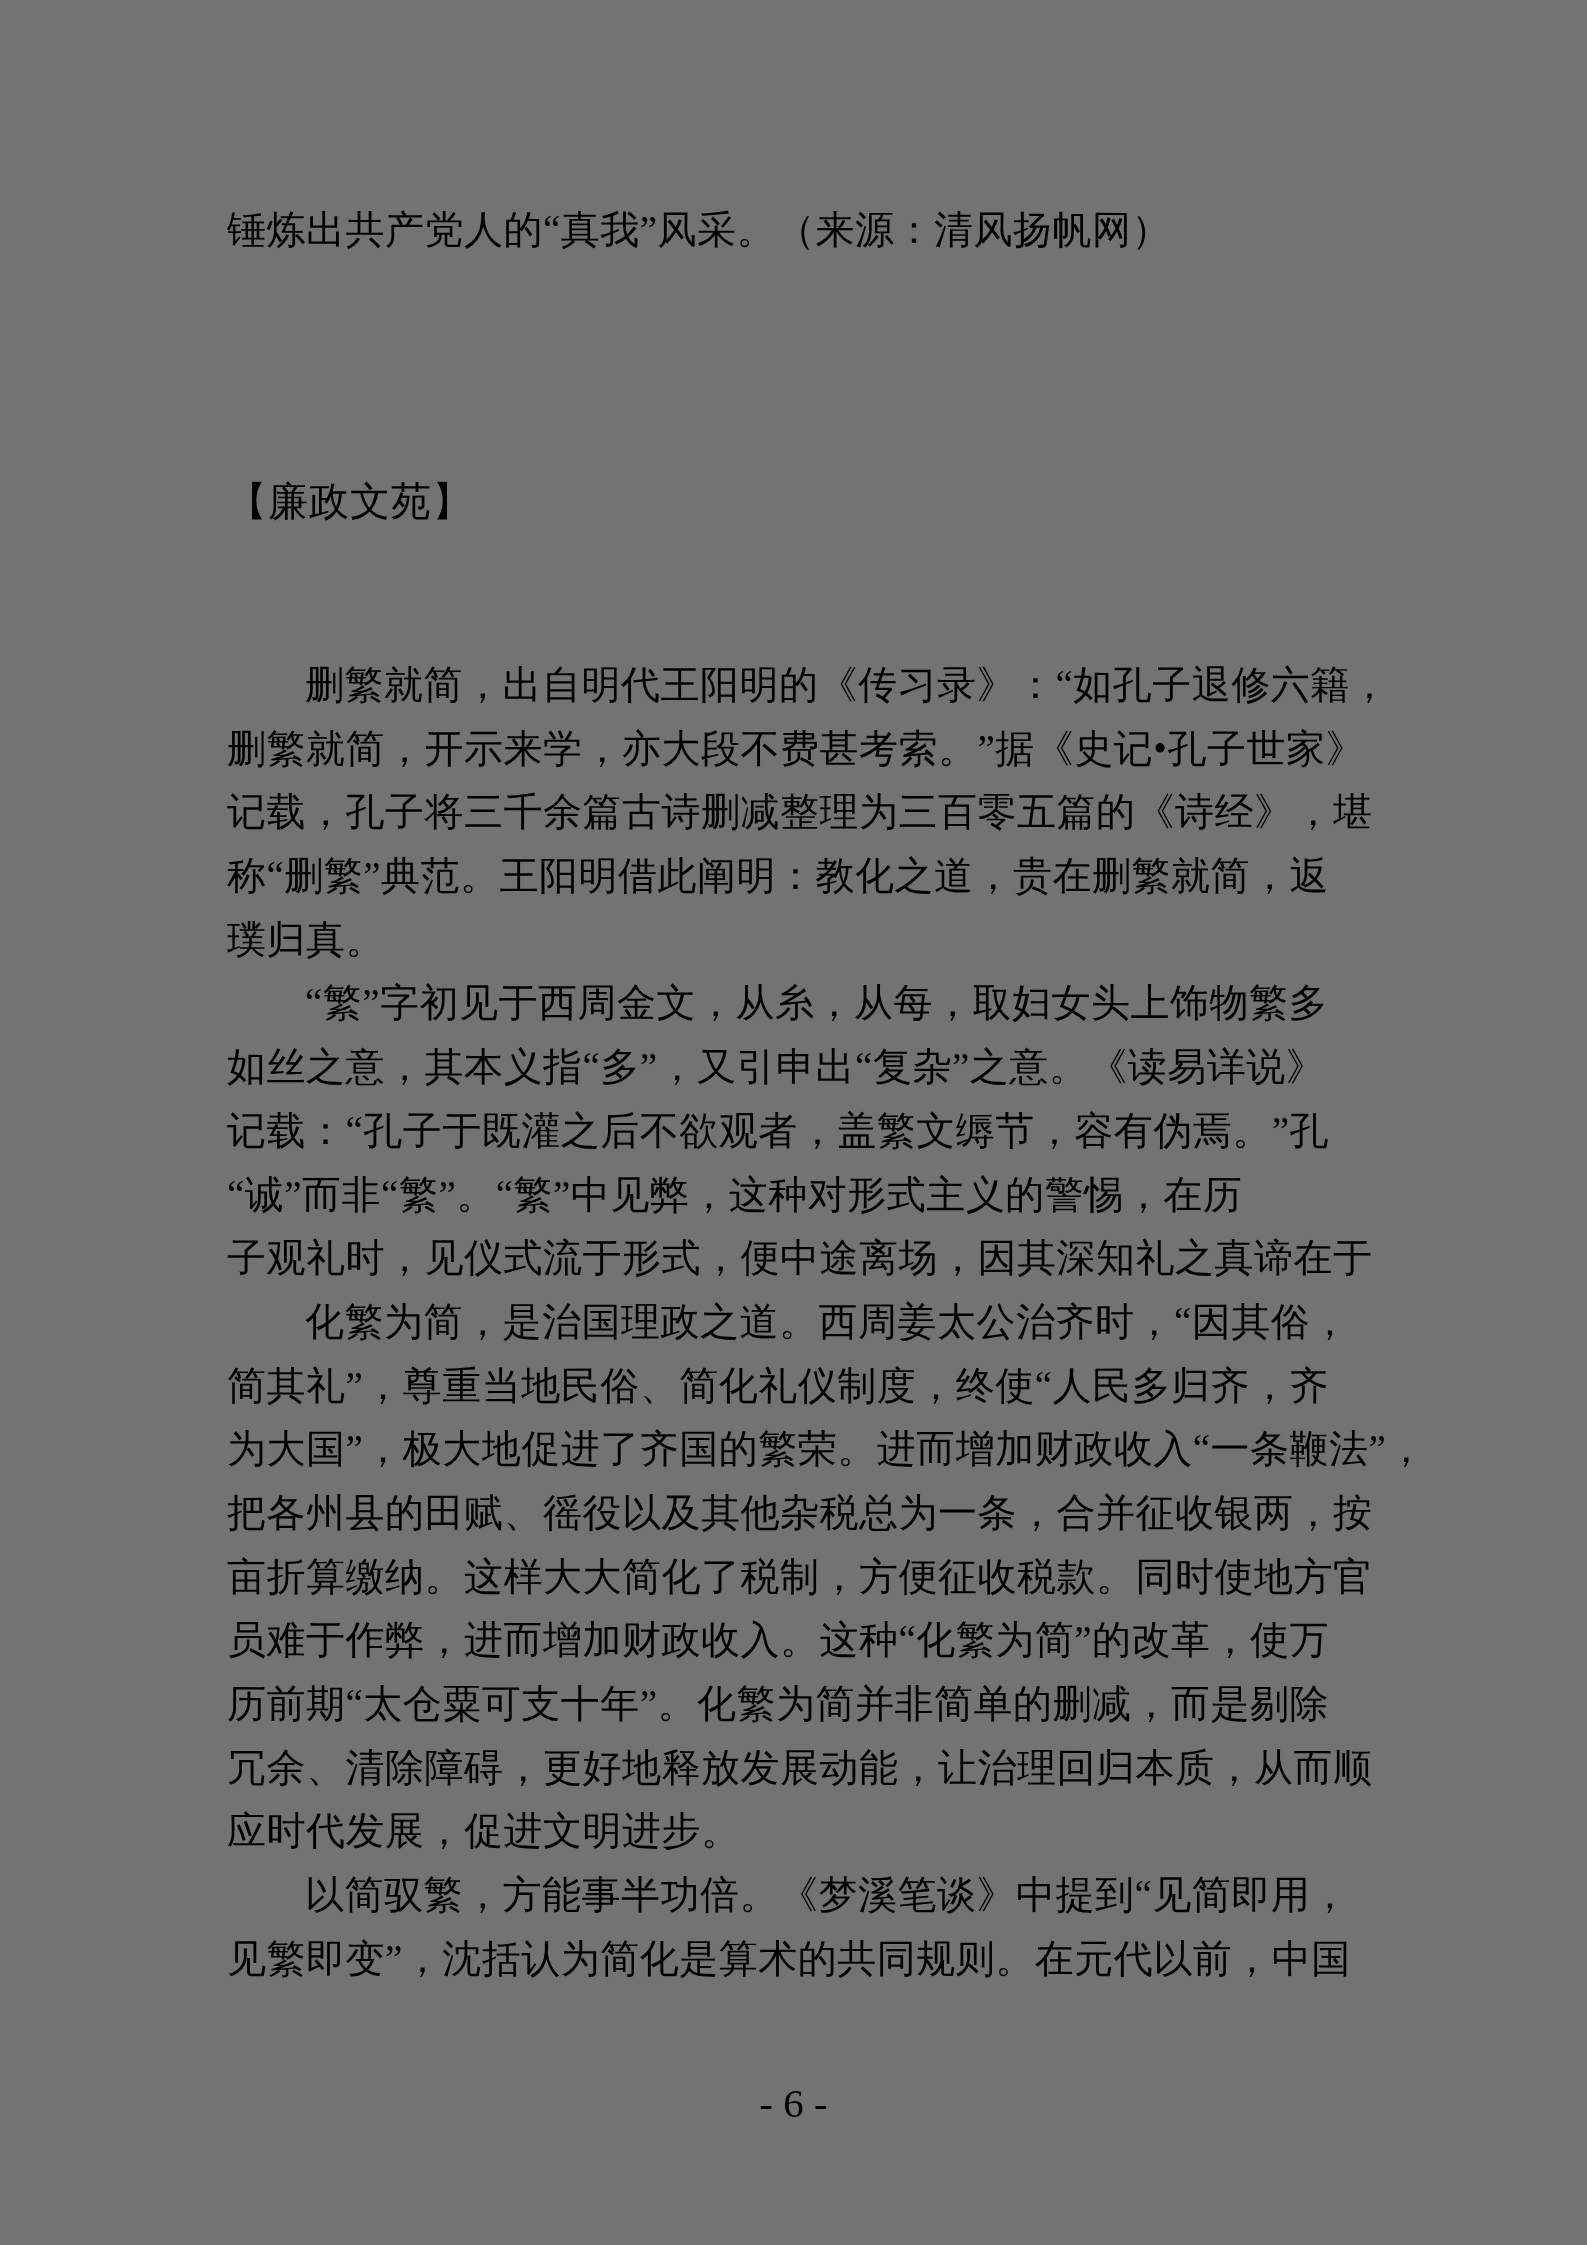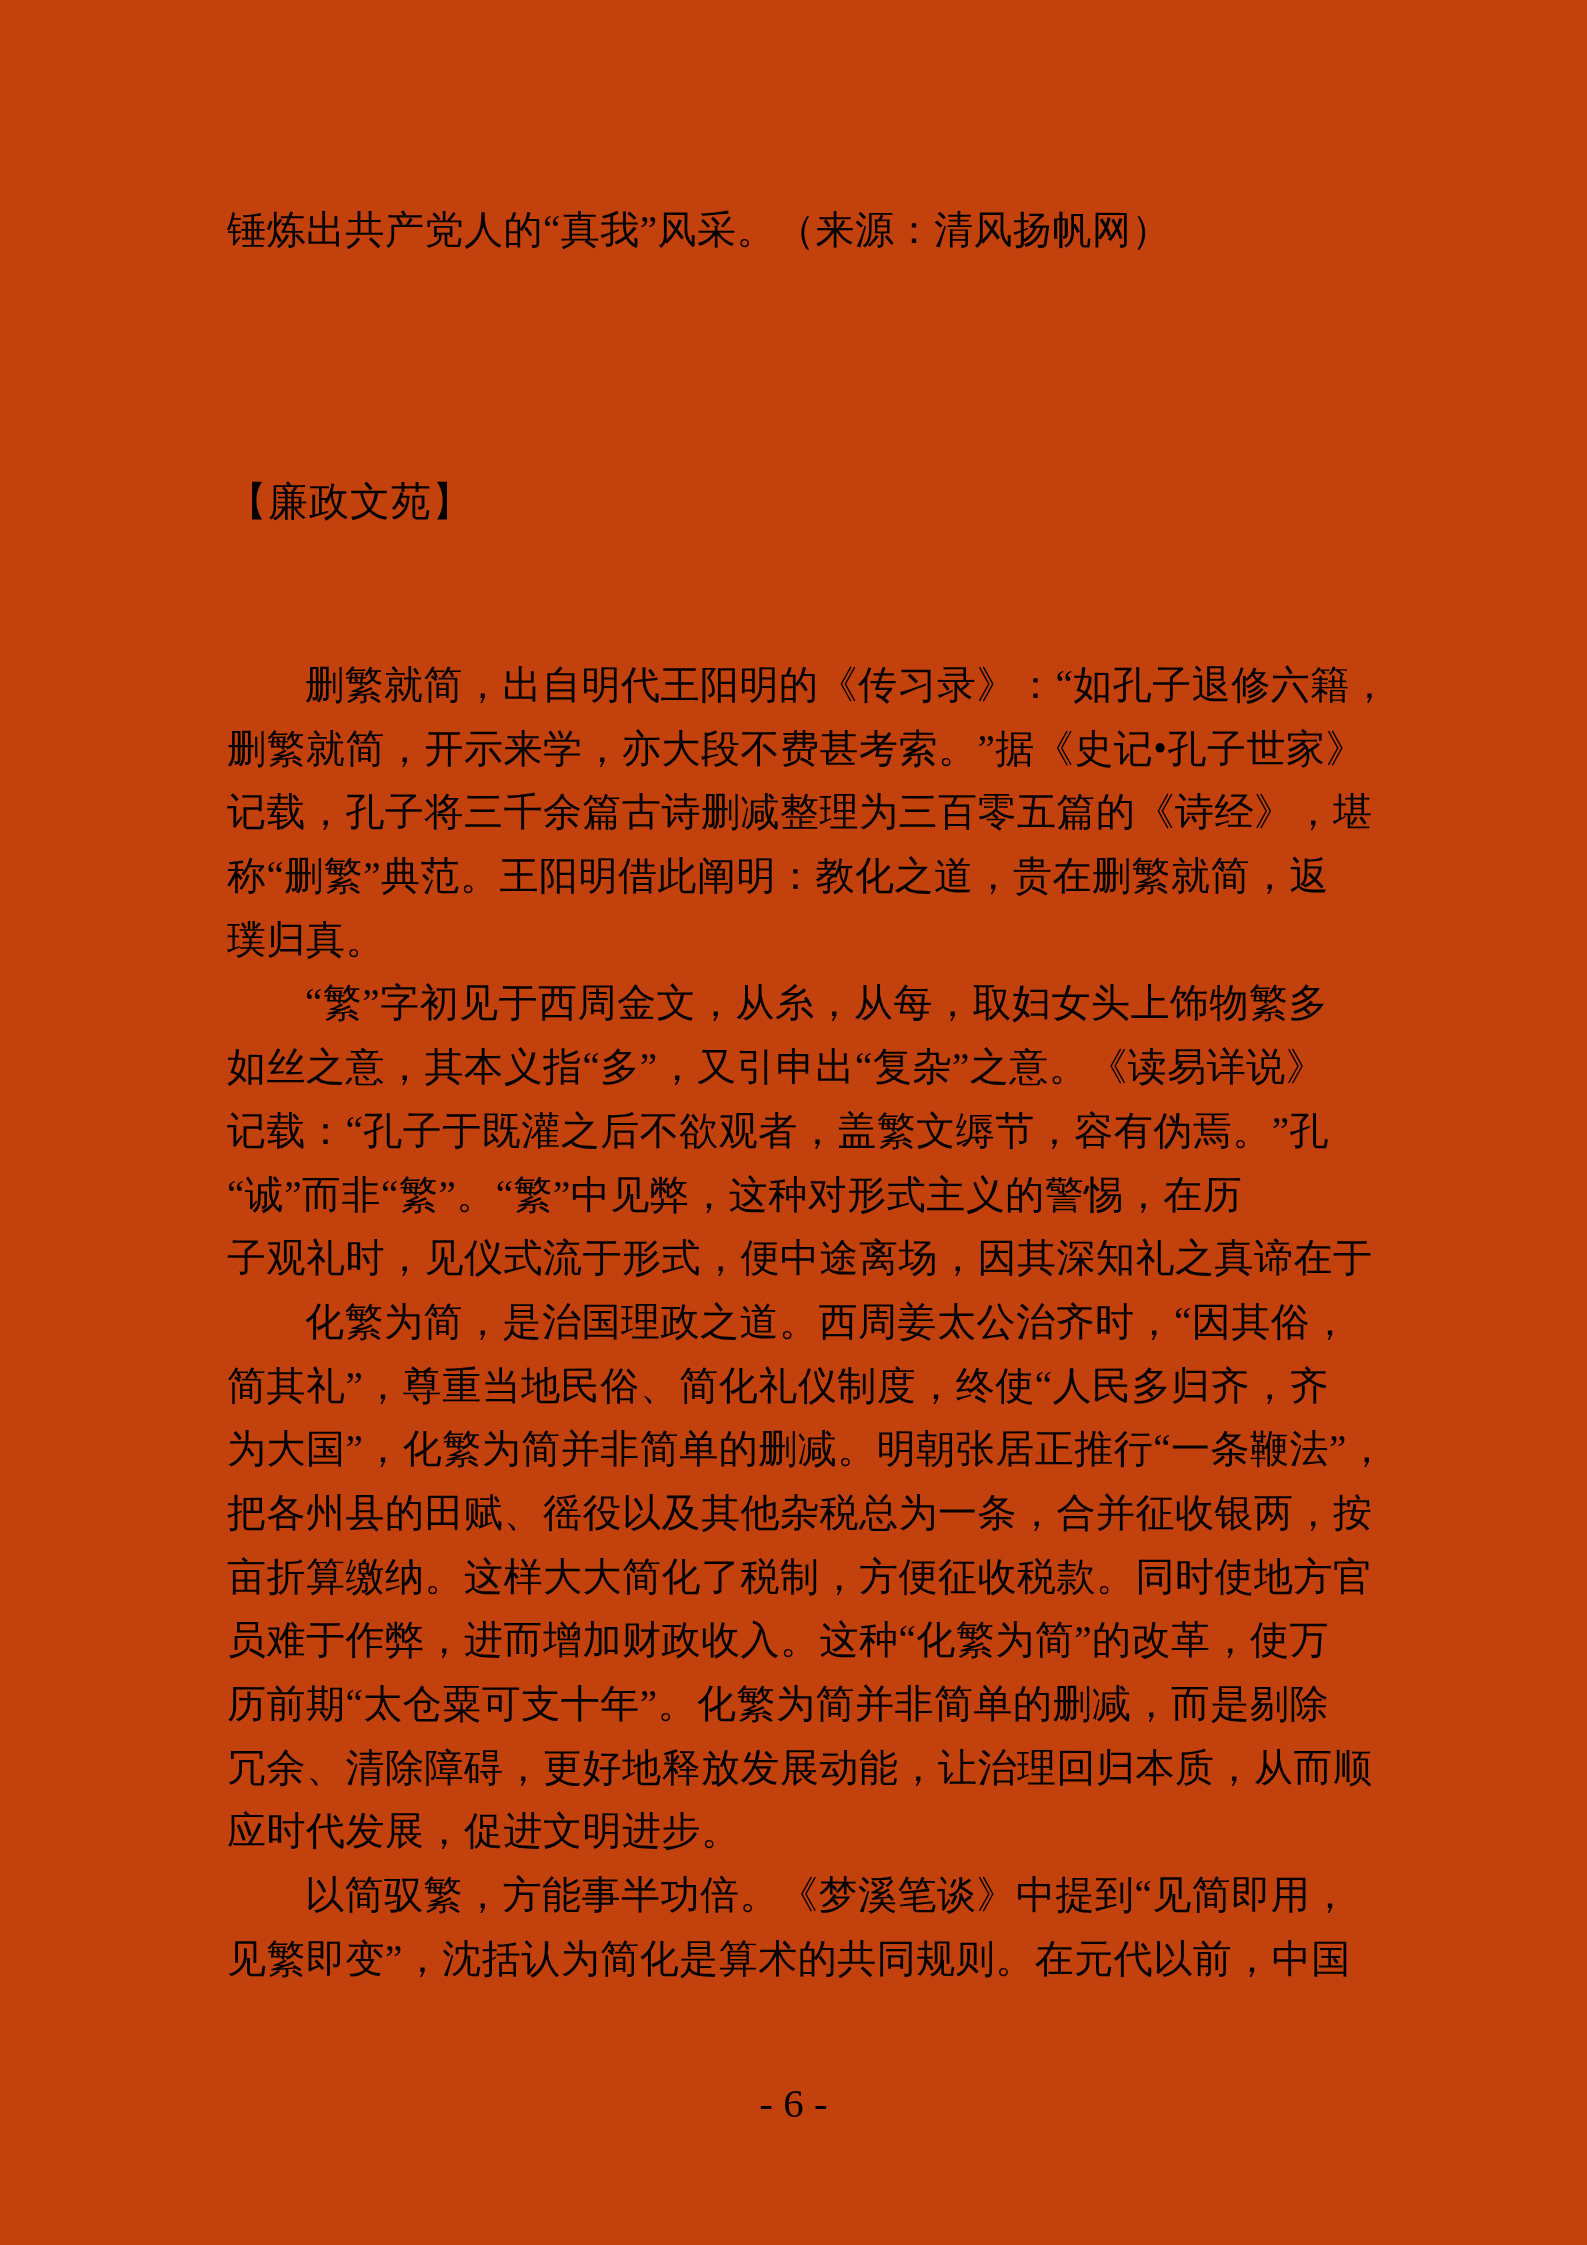--- a/index.html
+++ b/index.html
@@ -5,21 +5,21 @@
   html, body {
     margin: 0;
     padding: 0;
     background: #e8e8e8;
   }
   .page {
     position: relative;
     width: 1587px;
     height: 2245px;
     margin: 0 auto;
-    background: #c2410c;
+    background: #737373;
     color: #000000;
     font-family: "Liberation Serif", "DejaVu Serif", serif;
     overflow: hidden;
   }
   .leading-line {
     position: absolute;
     left: 227px;
     top: 198px;
     width: 1200px;
     font-size: 39px;
@@ -94,21 +94,21 @@
     <div class="line">璞归真。</div>
 
     <div class="line indent">“繁”字初见于西周金文，从糸，从每，取妇女头上饰物繁多</div>
     <div class="line">如丝之意，其本义指“多”，又引申出“复杂”之意。《读易详说》</div>
     <div class="line">记载：“孔子于既灌之后不欲观者，盖繁文缛节，容有伪焉。”孔</div>
     <div class="line">“诚”而非“繁”。“繁”中见弊，这种对形式主义的警惕，在历</div>
     <div class="line">子观礼时，见仪式流于形式，便中途离场，因其深知礼之真谛在于</div>
 
     <div class="line indent">化繁为简，是治国理政之道。西周姜太公治齐时，“因其俗，</div>
     <div class="line">简其礼”，尊重当地民俗、简化礼仪制度，终使“人民多归齐，齐</div>
-    <div class="line">为大国”，化繁为简并非简单的删减。明朝张居正推行“一条鞭法”，</div>
+    <div class="line">为大国”，极大地促进了齐国的繁荣。进而增加财政收入“一条鞭法”，</div>
     <div class="line">把各州县的田赋、徭役以及其他杂税总为一条，合并征收银两，按</div>
     <div class="line">亩折算缴纳。这样大大简化了税制，方便征收税款。同时使地方官</div>
     <div class="line">员难于作弊，进而增加财政收入。这种“化繁为简”的改革，使万</div>
     <div class="line">历前期“太仓粟可支十年”。化繁为简并非简单的删减，而是剔除</div>
     <div class="line">冗余、清除障碍，更好地释放发展动能，让治理回归本质，从而顺</div>
     <div class="line">应时代发展，促进文明进步。</div>
 
     <div class="line indent">以简驭繁，方能事半功倍。《梦溪笔谈》中提到“见简即用，</div>
     <div class="line">见繁即变”，沈括认为简化是算术的共同规则。在元代以前，中国</div>
   </div>

